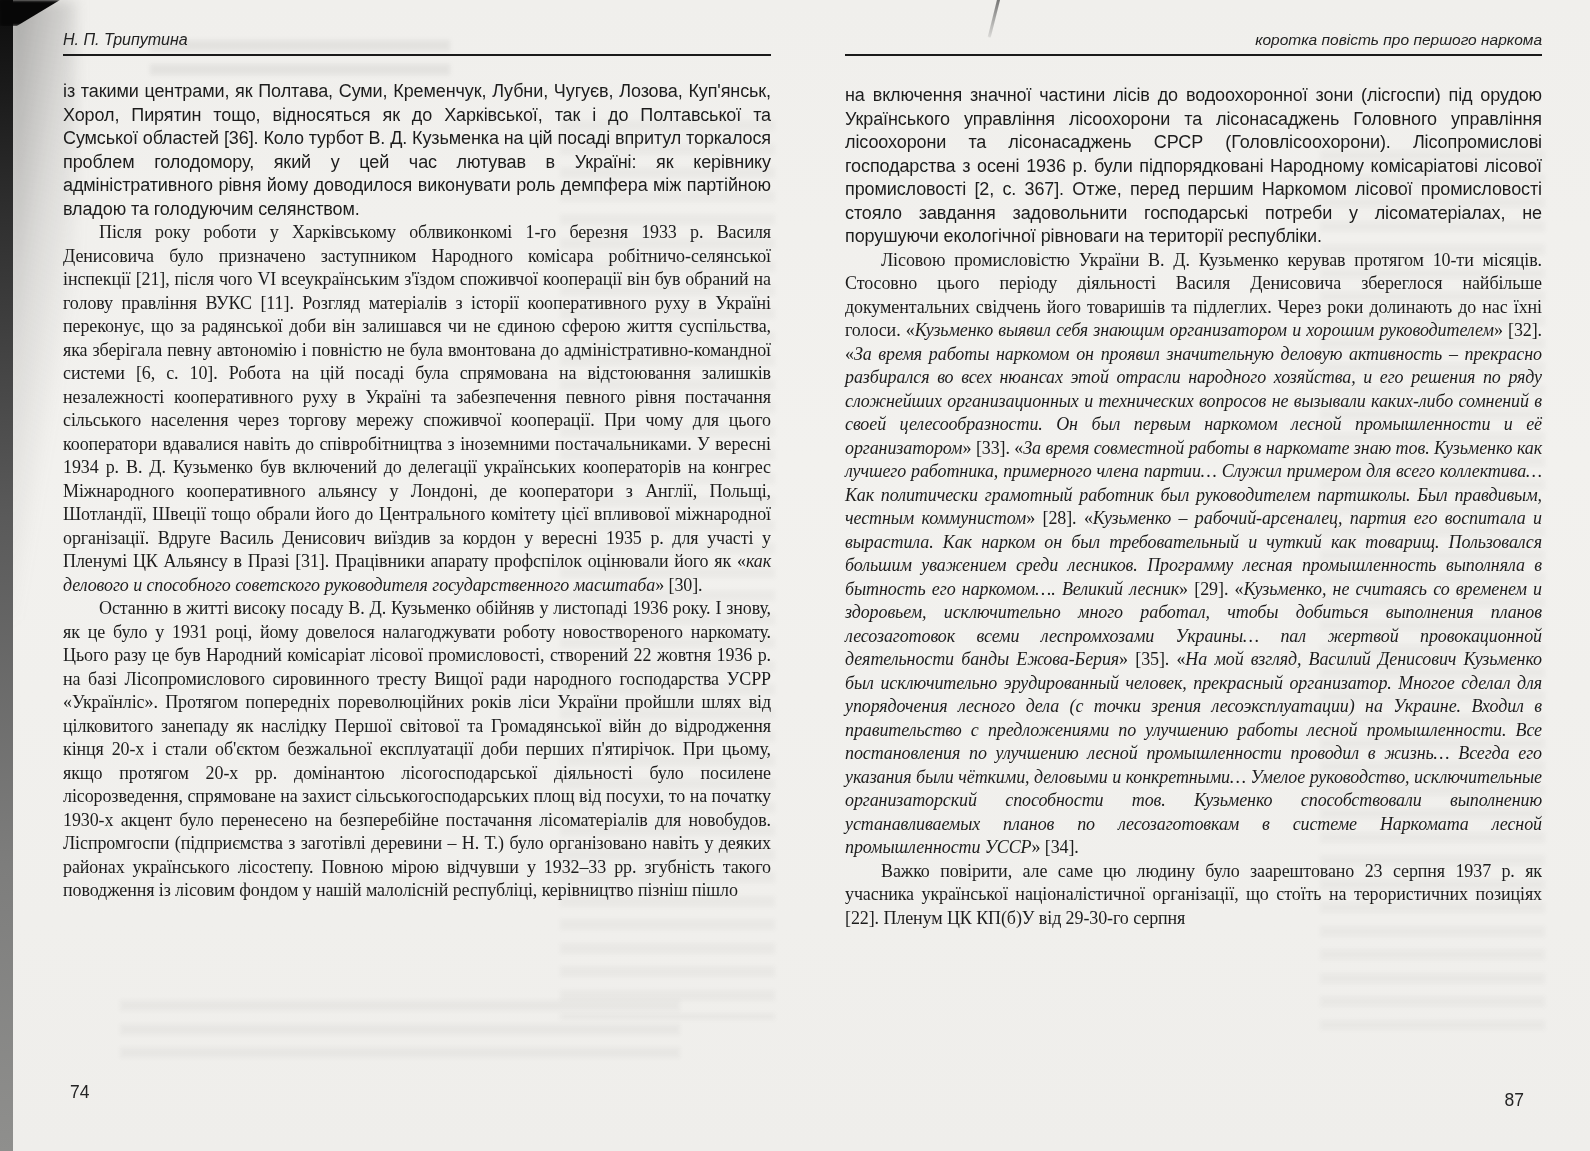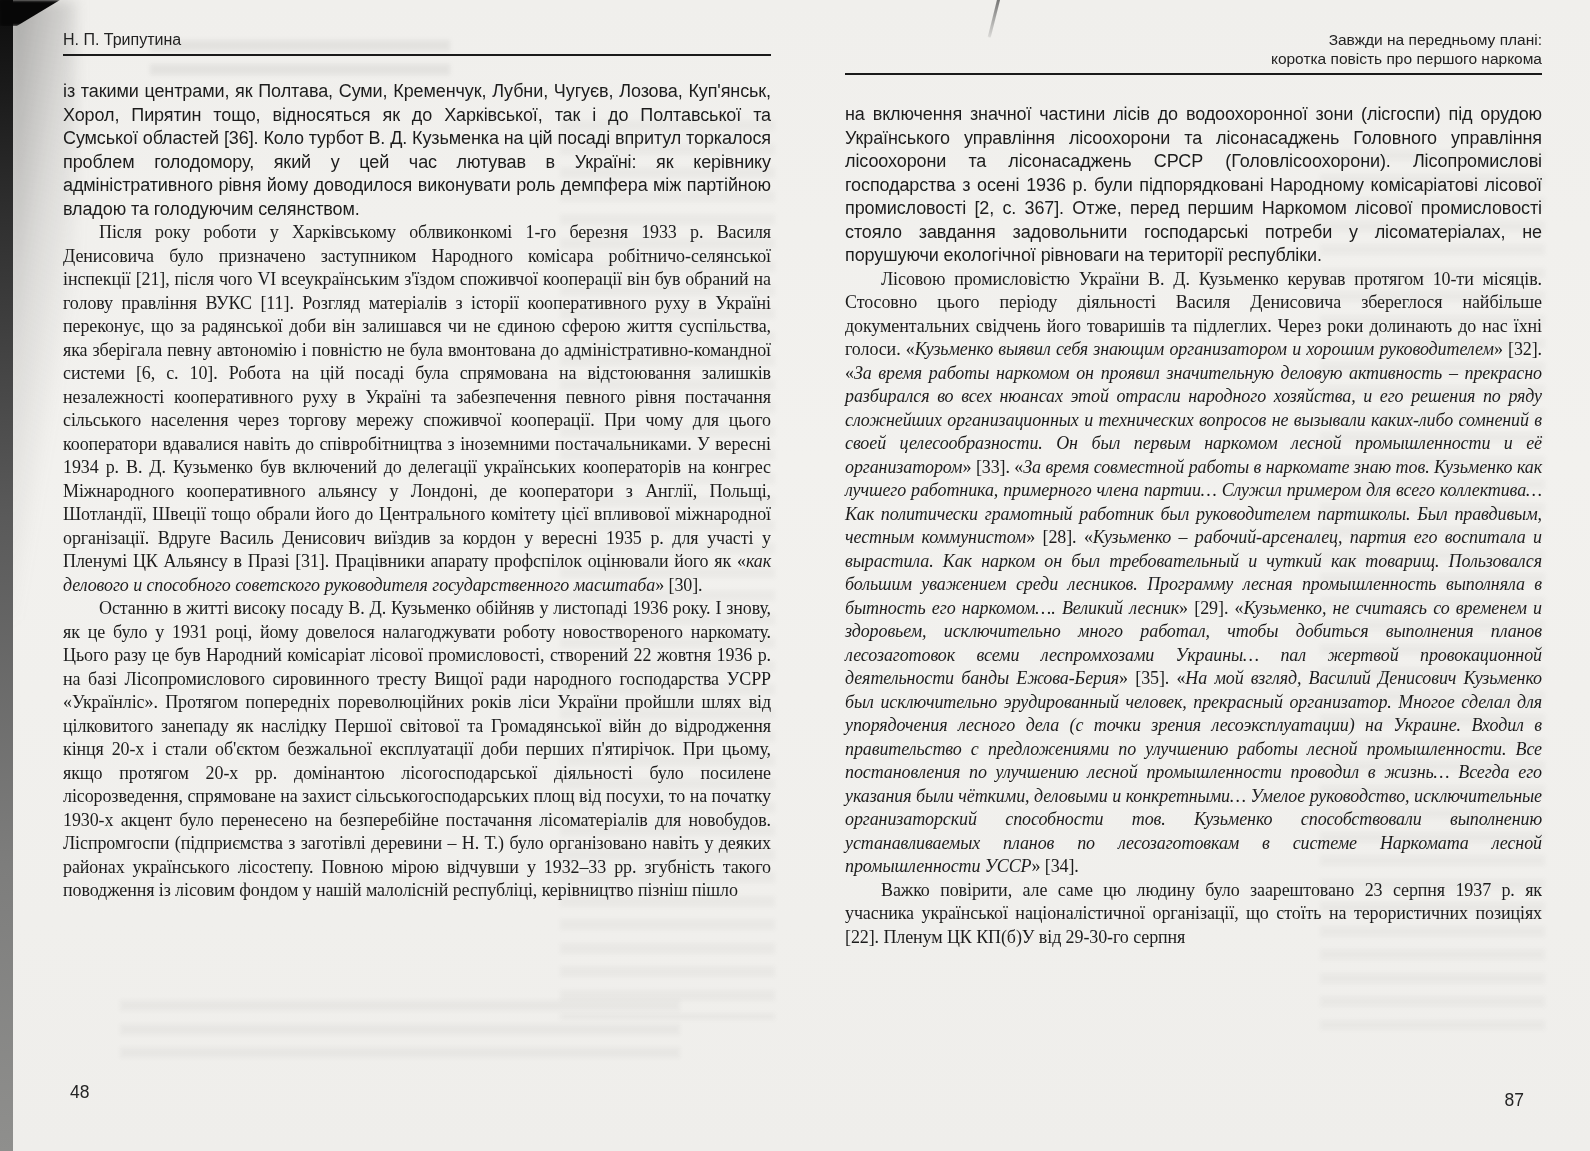--- a/index.html
+++ b/index.html
@@ -36,21 +36,21 @@
     filter:blur(2.2px);
   }
   .bleed-a{left:150px;top:40px;width:300px;height:40px;}
   .bleed-b{left:560px;top:120px;width:215px;height:900px;opacity:.55;}
   .bleed-c{left:1320px;top:150px;width:225px;height:880px;opacity:.5;}
   .bleed-d{left:120px;top:1000px;width:560px;height:60px;opacity:.6;}
   
   .page{position:absolute;top:30px;}
   .page-left{left:63px;width:708px;}
   .page-right{left:845px;width:697px;}
-  .running-head{font-size:16px;line-height:19px;color:#222;}
+  .running-head{font-style:italic;font-size:16px;line-height:19px;color:#222;}
   .page-right .running-head{text-align:right;font-size:15.5px;}
   .head-rule{border:0;border-top:2.5px solid #1a1a1a;margin:5px 0 0 0;height:0;}
   .page-body{margin-top:24px;font-size:18px;line-height:23.5px;text-align:justify;
     color:#1c1c1c;letter-spacing:-0.1px;}
   .page-right .page-body{margin-top:28px;}
   .para{margin:0;}
   .para.indent{text-indent:36px;font-family:Liberation Serif, serif;}
   .it{font-style:italic;}
   .page-num{position:absolute;font-size:17.5px;color:#242424;}
   .page-num-left{left:7px;top:1052px;}
@@ -73,26 +73,25 @@
   <section class="page page-left">
     <header>
       <div class="running-head">Н. П. Трипутина</div>
       <hr class="head-rule">
     </header>
     <div class="page-body" id="left-body">
         <p class="para"><span>із такими центрами, як Полтава, Суми, Кременчук, Лубни, Чугуєв, Лозова, Куп'янськ, Хорол, Пирятин тощо, відносяться як до Харківської, так і до Полтавської та Сумської областей [36]. Коло турбот В. Д. Кузьменка на цій посаді впритул торкалося проблем голодомору, який у цей час лютував в Україні: як керівнику адміністративного рівня йому доводилося виконувати роль демпфера між партійною владою та голодуючим селянством.</span></p>
         <p class="para indent"><span>Після року роботи у Харківському облвиконкомі 1-го березня 1933 р. Василя Денисовича було призначено заступником Народного комісара робітничо-селянської інспекції [21], після чого VI всеукраїнським з'їздом споживчої кооперації він був обраний на голову правління ВУКС [11]. Розгляд матеріалів з історії кооперативного руху в Україні переконує, що за радянської доби він залишався чи не єдиною сферою життя суспільства, яка зберігала певну автономію і повністю не була вмонтована до адміністративно-командної системи [6, с. 10]. Робота на цій посаді була спрямована на відстоювання залишків незалежності кооперативного руху в Україні та забезпечення певного рівня постачання сільського населення через торгову мережу споживчої кооперації. При чому для цього кооператори вдавалися навіть до співробітництва з іноземними постачальниками. У вересні 1934 р. В. Д. Кузьменко був включений до делегації українських кооператорів на конгрес Міжнародного кооперативного альянсу у Лондоні, де кооператори з Англії, Польщі, Шотландії, Швеції тощо обрали його до Центрального комітету цієї впливової міжнародної організації. Вдруге Василь Денисович виїздив за кордон у вересні 1935 р. для участі у Пленумі ЦК Альянсу в Празі [31]. Працівники апарату профспілок оцінювали його як «</span><span class="it">как делового и способного советского руководителя государственного масштаба</span><span>» [30].</span></p>
         <p class="para indent"><span>Останню в житті високу посаду В. Д. Кузьменко обійняв у листопаді 1936 року. І знову, як це було у 1931 році, йому довелося налагоджувати роботу новоствореного наркомату. Цього разу це був Народний комісаріат лісової промисловості, створений 22 жовтня 1936 р. на базі Лісопромислового сировинного тресту Вищої ради народного господарства УСРР «Українліс». Протягом попередніх пореволюційних років ліси України пройшли шлях від цілковитого занепаду як наслідку Першої світової та Громадянської війн до відродження кінця 20-х і стали об'єктом безжальної експлуатації доби перших п'ятирічок. При цьому, якщо протягом 20-х рр. домінантою лісогосподарської діяльності було посилене лісорозведення, спрямоване на захист сільськогосподарських площ від посухи, то на початку 1930-х акцент було перенесено на безперебійне постачання лісоматеріалів для новобудов. Ліспромгоспи (підприємства з заготівлі деревини – Н. Т.) було організовано навіть у деяких районах українського лісостепу. Повною мірою відчувши у 1932–33 рр. згубність такого поводження із лісовим фондом у нашій малолісній республіці, керівництво пізніш пішло</span></p>
       </div>
-    <div class="page-num page-num-left">48</div>
+    <div class="page-num page-num-left">74</div>
   </section>
 
   <section class="page page-right">
     <header>
-      <div class="running-head">Завжди на передньому плані:</div>
       <div class="running-head">коротка повість про першого наркома</div>
       <hr class="head-rule">
     </header>
     <div class="page-body" id="right-body">
         <p class="para"><span>на включення значної частини лісів до водоохоронної зони (лісгоспи) під орудою Українського управління лісоохорони та лісонасаджень Головного управління лісоохорони та лісонасаджень СРСР (Головлісоохорони). Лісопромислові господарства з осені 1936 р. були підпорядковані Народному комісаріатові лісової промисловості [2, с. 367]. Отже, перед першим Наркомом лісової промисловості стояло завдання задовольнити господарські потреби у лісоматеріалах, не порушуючи екологічної рівноваги на території республіки.</span></p>
         <p class="para indent"><span>Лісовою промисловістю України В. Д. Кузьменко керував протягом 10-ти місяців. Стосовно цього періоду діяльності Василя Денисовича збереглося найбільше документальних свідчень його товаришів та підлеглих. Через роки долинають до нас їхні голоси. «</span><span class="it">Кузьменко выявил себя знающим организатором и хорошим руководителем</span><span>» [32]. «</span><span class="it">За время работы наркомом он проявил значительную деловую активность – прекрасно разбирался во всех нюансах этой отрасли народного хозяйства, и его решения по ряду сложнейших организационных и технических вопросов не вызывали каких-либо сомнений в своей целесообразности. Он был первым наркомом лесной промышленности и её организатором</span><span>» [33]. «</span><span class="it">За время совместной работы в наркомате знаю тов. Кузьменко как лучшего работника, примерного члена партии… Служил примером для всего коллектива…Как политически грамотный работник был руководителем партшколы. Был правдивым, честным коммунистом</span><span>» [28]. «</span><span class="it">Кузьменко – рабочий-арсеналец, партия его воспитала и вырастила. Как нарком он был требовательный и чуткий как товарищ. Пользовался большим уважением среди лесников. Программу лесная промышленность выполняла в бытность его наркомом…. Великий лесник</span><span>» [29]. «</span><span class="it">Кузьменко, не считаясь со временем и здоровьем, исключительно много работал, чтобы добиться выполнения планов лесозаготовок всеми леспромхозами Украины… пал жертвой провокационной деятельности банды Ежова-Берия</span><span>» [35]. «</span><span class="it">На мой взгляд, Василий Денисович Кузьменко был исключительно эрудированный человек, прекрасный организатор. Многое сделал для упорядочения лесного дела (с точки зрения лесоэксплуатации) на Украине. Входил в правительство с предложениями по улучшению работы лесной промышленности. Все постановления по улучшению лесной промышленности проводил в жизнь… Всегда его указания были чёткими, деловыми и конкретными… Умелое руководство, исключительные организаторский способности тов. Кузьменко способствовали выполнению устанавливаемых планов по лесозаготовкам в системе Наркомата лесной промышленности УССР</span><span>» [34].</span></p>
         <p class="para indent"><span>Важко повірити, але саме цю людину було заарештовано 23 серпня 1937 р. як учасника української націоналістичної організації, що стоїть на терористичних позиціях [22]. Пленум ЦК КП(б)У від 29-30-го серпня</span></p>
       </div>
     <div class="page-num page-num-right">87</div>
   </section>

